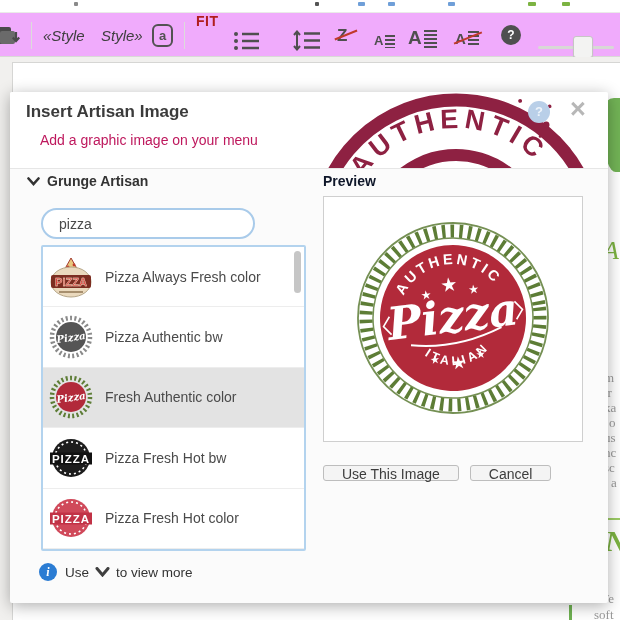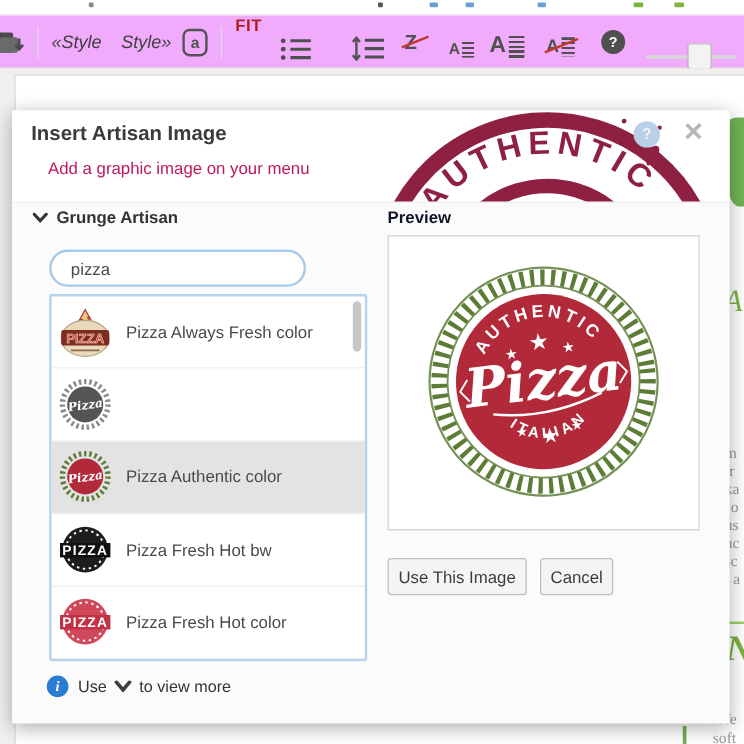--- a/index.html
+++ b/index.html
@@ -73,21 +73,21 @@
   .info-circle { width:18px; height:18px; border-radius:50%; background:#2b7cd3; color:#fff;
                  font-family:"Liberation Serif",serif; font-style:italic; font-weight:bold;
                  font-size:12px; text-align:center; line-height:18px; flex:0 0 18px; }
   .hint-text { font-size:13.5px; color:#333; display:flex; align-items:center; gap:6px; }
 
   .preview-label { position:absolute; left:313px; top:81px; font-size:14px; font-weight:bold; color:#0f172a; }
   .preview-box { position:absolute; left:313px; top:104px; width:260px; height:246px; background:#fff;
                  border:1px solid #cfcfcf; }
 
   .btn-row { position:absolute; left:313px; top:373px; display:flex; gap:11px; }
-  .btn { height:31px; padding:0 8px; background:#f4f4f4; border:1px solid #bdbdbd; border-radius:3px;
+  .btn { height:16px; padding:0 18px; background:#f4f4f4; border:1px solid #bdbdbd; border-radius:3px;
          font-size:14px; color:#3c3c3c; font-family:"Liberation Sans",sans-serif; cursor:pointer; }
 </style>
 </head>
 <body>
 
 <div class="screen">
 
   <div class="top-strip">
     <div class="frag" style="left:74px; width:4px; background:#8a8a8a;"></div>
     <div class="frag" style="left:315px; width:4px; background:#555;"></div>
@@ -218,29 +218,30 @@
         </svg>
         <span class="row-label">Pizza Always Fresh color</span>
       </div>
 
       <div class="row">
         <svg class="thumb" viewBox="0 0 44 44">
           <circle cx="22" cy="22" r="19" fill="none" stroke="#8a8a8a" stroke-width="4.5" stroke-dasharray="2 2.4"></circle>
           <circle cx="22" cy="22" r="15" fill="#555"></circle>
           <text x="22" y="26" text-anchor="middle" font-family="DejaVu Serif,serif" font-style="italic" font-weight="bold" font-size="10" fill="#fff" transform="rotate(-8 22 22)">Pizza</text>
         </svg>
+        <span class="row-label">Pizza Authentic bw</span>
       </div>
 
       <div class="row selected">
         <svg class="thumb" viewBox="0 0 44 44">
           <circle cx="22" cy="22" r="19" fill="none" stroke="#5d7d36" stroke-width="4.5" stroke-dasharray="2 2.4"></circle>
           <circle cx="22" cy="22" r="15" fill="#b22a3a"></circle>
           <text x="22" y="26" text-anchor="middle" font-family="DejaVu Serif,serif" font-style="italic" font-weight="bold" font-size="10" fill="#fff" transform="rotate(-8 22 22)">Pizza</text>
         </svg>
-        <span class="row-label">Pizza Authentic color</span>
+        <span class="row-label">Fresh Authentic color</span>
       </div>
 
       <div class="row">
         <svg class="thumb" viewBox="0 0 44 44">
           <circle cx="22" cy="22" r="19" fill="#1d1d1d"></circle>
           <circle cx="22" cy="22" r="16" fill="none" stroke="#fff" stroke-width="1.6" stroke-dasharray="2 3"></circle>
           <rect x="1" y="16.5" width="42" height="12" fill="#111"></rect>
           <text x="22" y="26.5" text-anchor="middle" font-family="Liberation Sans,sans-serif" font-size="11.5" font-weight="bold" letter-spacing="1" fill="#fff">PIZZA</text>
         </svg>
         <span class="row-label">Pizza Fresh Hot bw</span>

